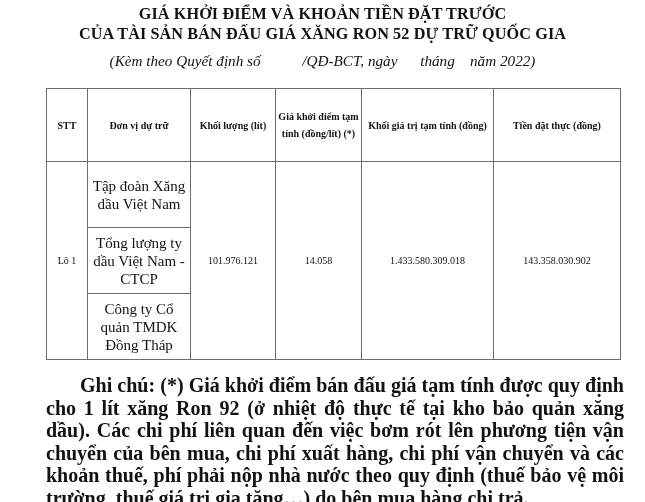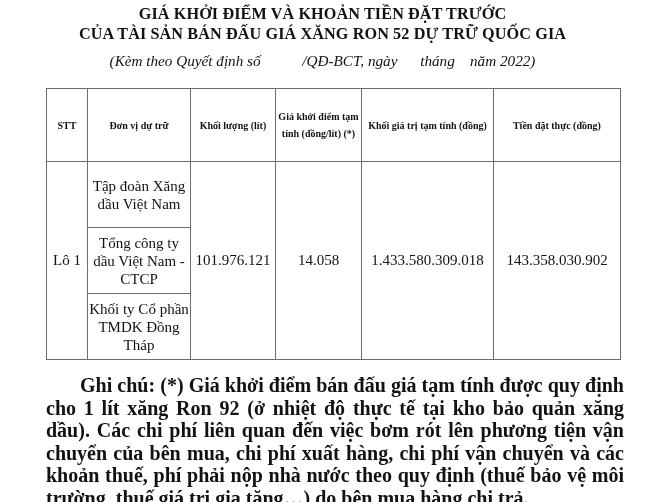--- a/index.html
+++ b/index.html
@@ -56,21 +56,21 @@
     text-align: center;
   }
   thead th {
     font-weight: bold;
     font-size: 10px;
     line-height: 17px;
     height: 72px;
     padding: 2px 3px;
   }
   td.body-cell {
-    font-size: 15px;
+    font-size: 10px;
     line-height: 17px;
     height: 196px;
   }
   td.unit-cell {
     font-size: 15px;
     line-height: 18px;
     height: 65px;
     padding: 3px 2px;
   }
 
@@ -129,22 +129,22 @@
     <tbody>
       <tr>
         <td class="body-cell" rowspan="3">Lô 1</td>
         <td class="unit-cell">Tập đoàn Xăng dầu Việt Nam</td>
         <td class="body-cell" rowspan="3">101.976.121</td>
         <td class="body-cell" rowspan="3">14.058</td>
         <td class="body-cell" rowspan="3">1.433.580.309.018</td>
         <td class="body-cell" rowspan="3">143.358.030.902</td>
       </tr>
       <tr>
-        <td class="unit-cell">Tổng công ty dầu Việt Nam - CTCP</td>
+        <td class="unit-cell">Tổng lượng ty dầu Việt Nam - CTCP</td>
       </tr>
       <tr>
-        <td class="unit-cell">Khối ty Cổ phần TMDK Đồng Tháp</td>
+        <td class="unit-cell">Công ty Cổ quản TMDK Đồng Tháp</td>
       </tr>
     </tbody>
   </table>
 </div>
 
 <div class="note">Ghi chú: (*) Giá khởi điểm bán đấu giá tạm tính được quy định cho 1 lít xăng Ron 92 (ở nhiệt độ thực tế tại kho bảo quản xăng dầu). Các chi phí liên quan đến việc bơm rót lên phương tiện vận chuyển của bên mua, chi phí xuất hàng, chi phí vận chuyển và các khoản thuế, phí phải nộp nhà nước theo quy định (thuế bảo vệ môi trường, thuế giá trị gia tăng…) do bên mua hàng chi trả.</div>
 
 </body></html>

